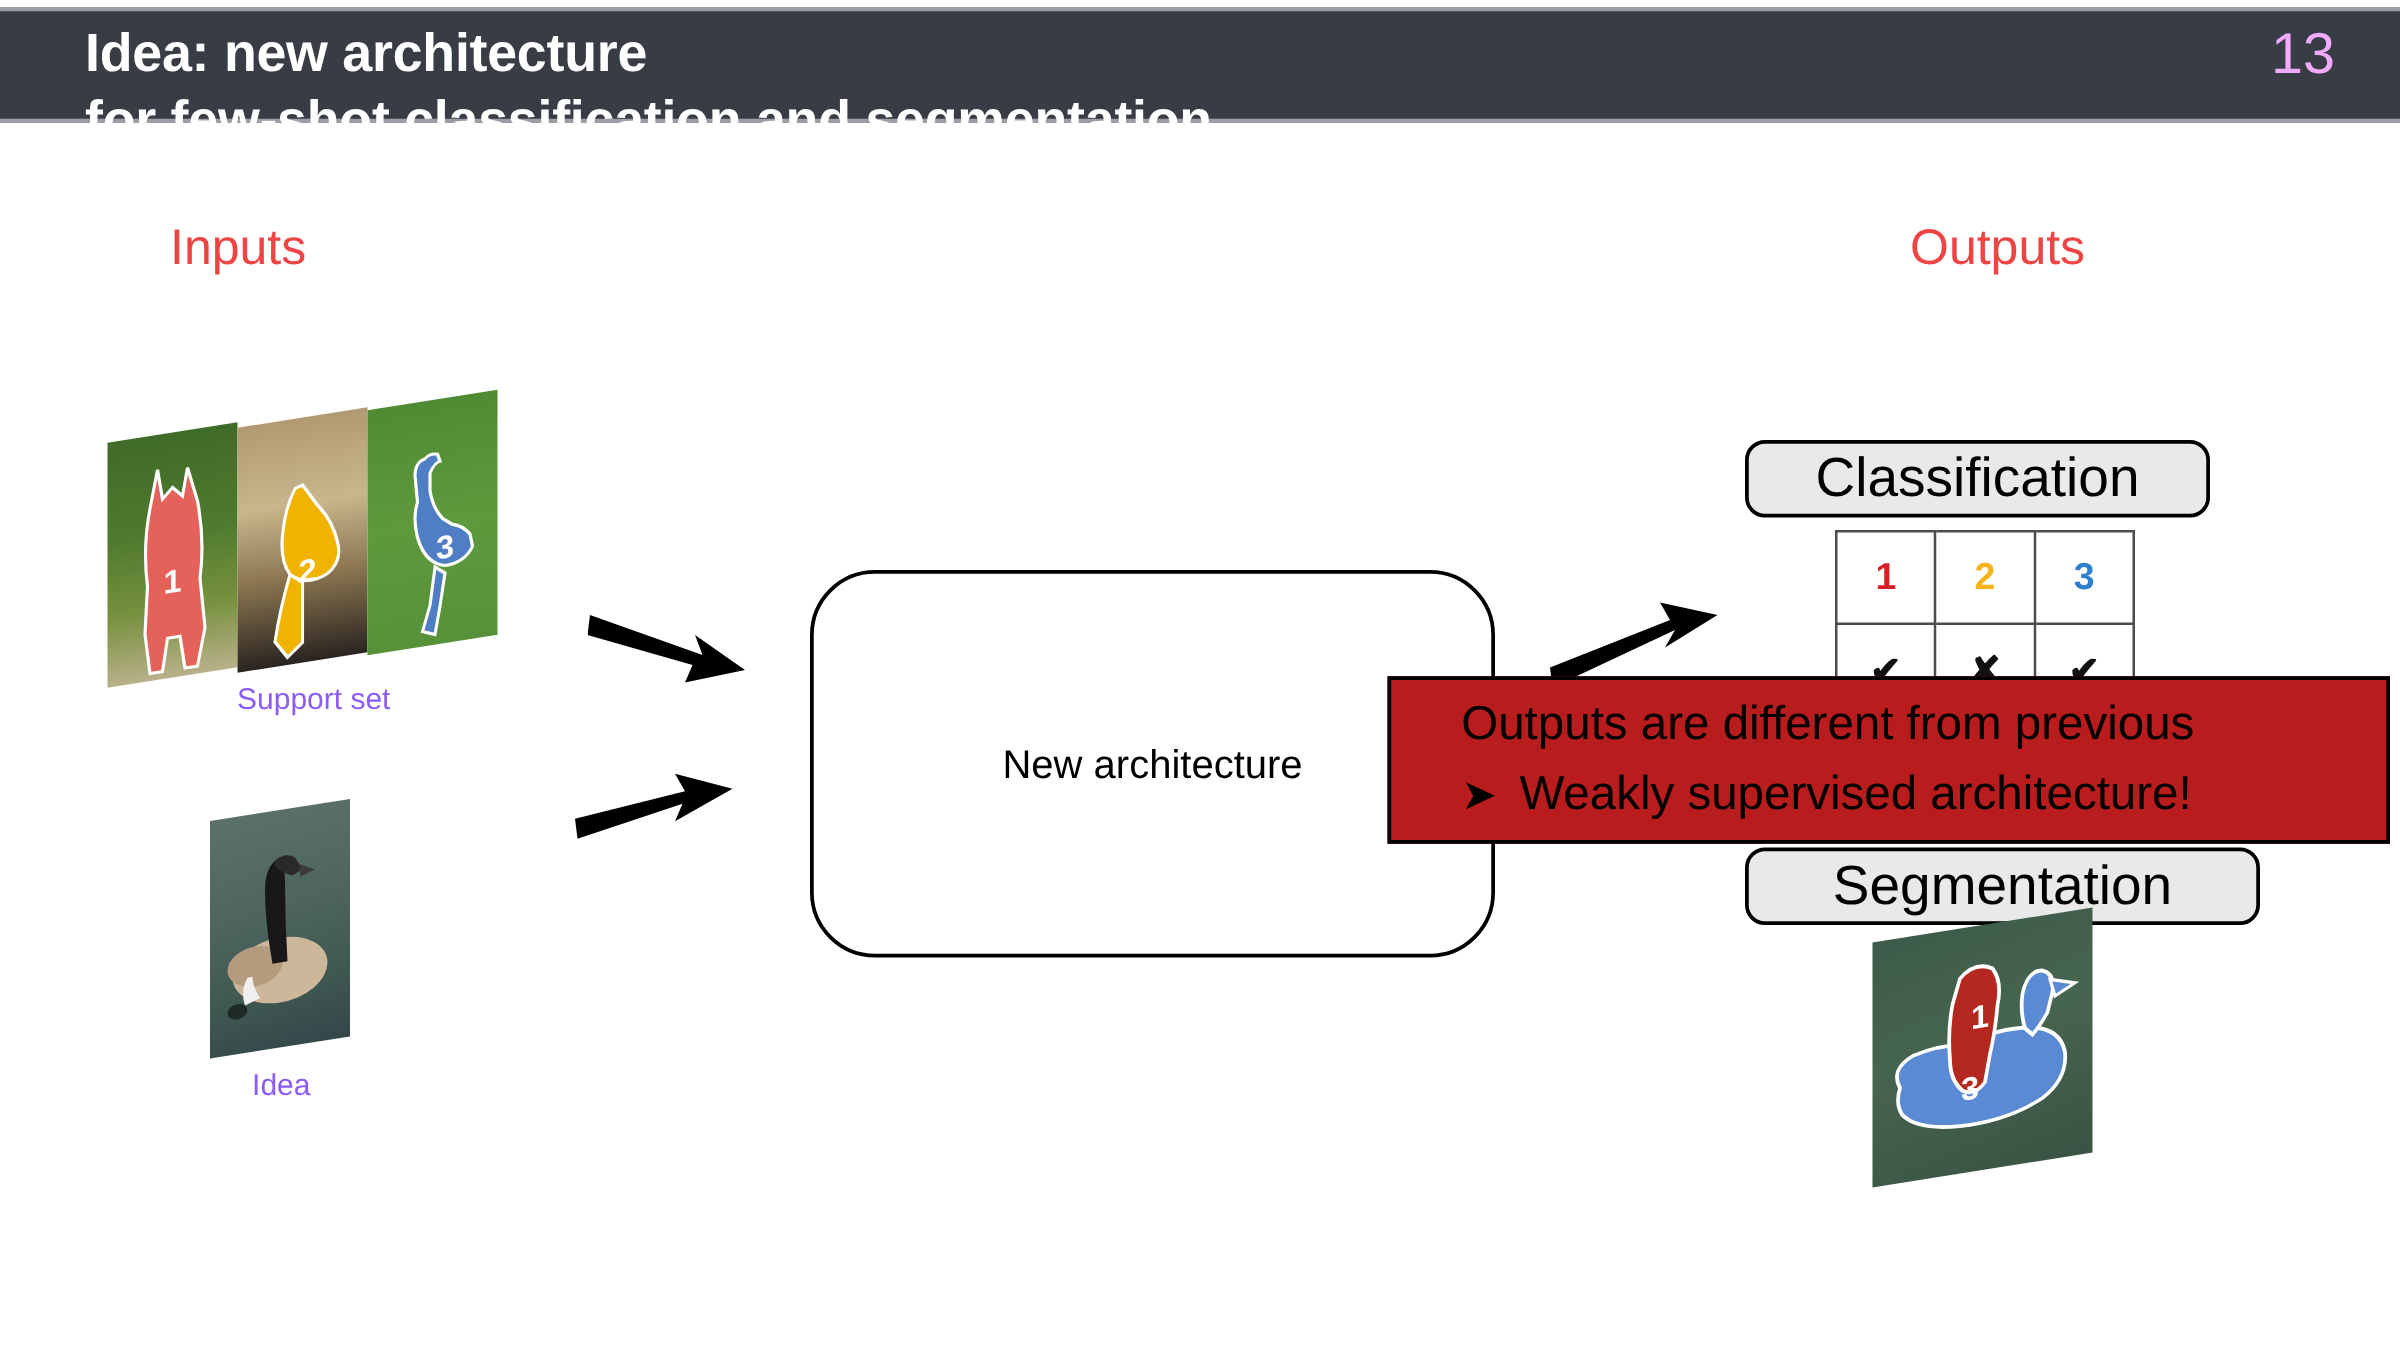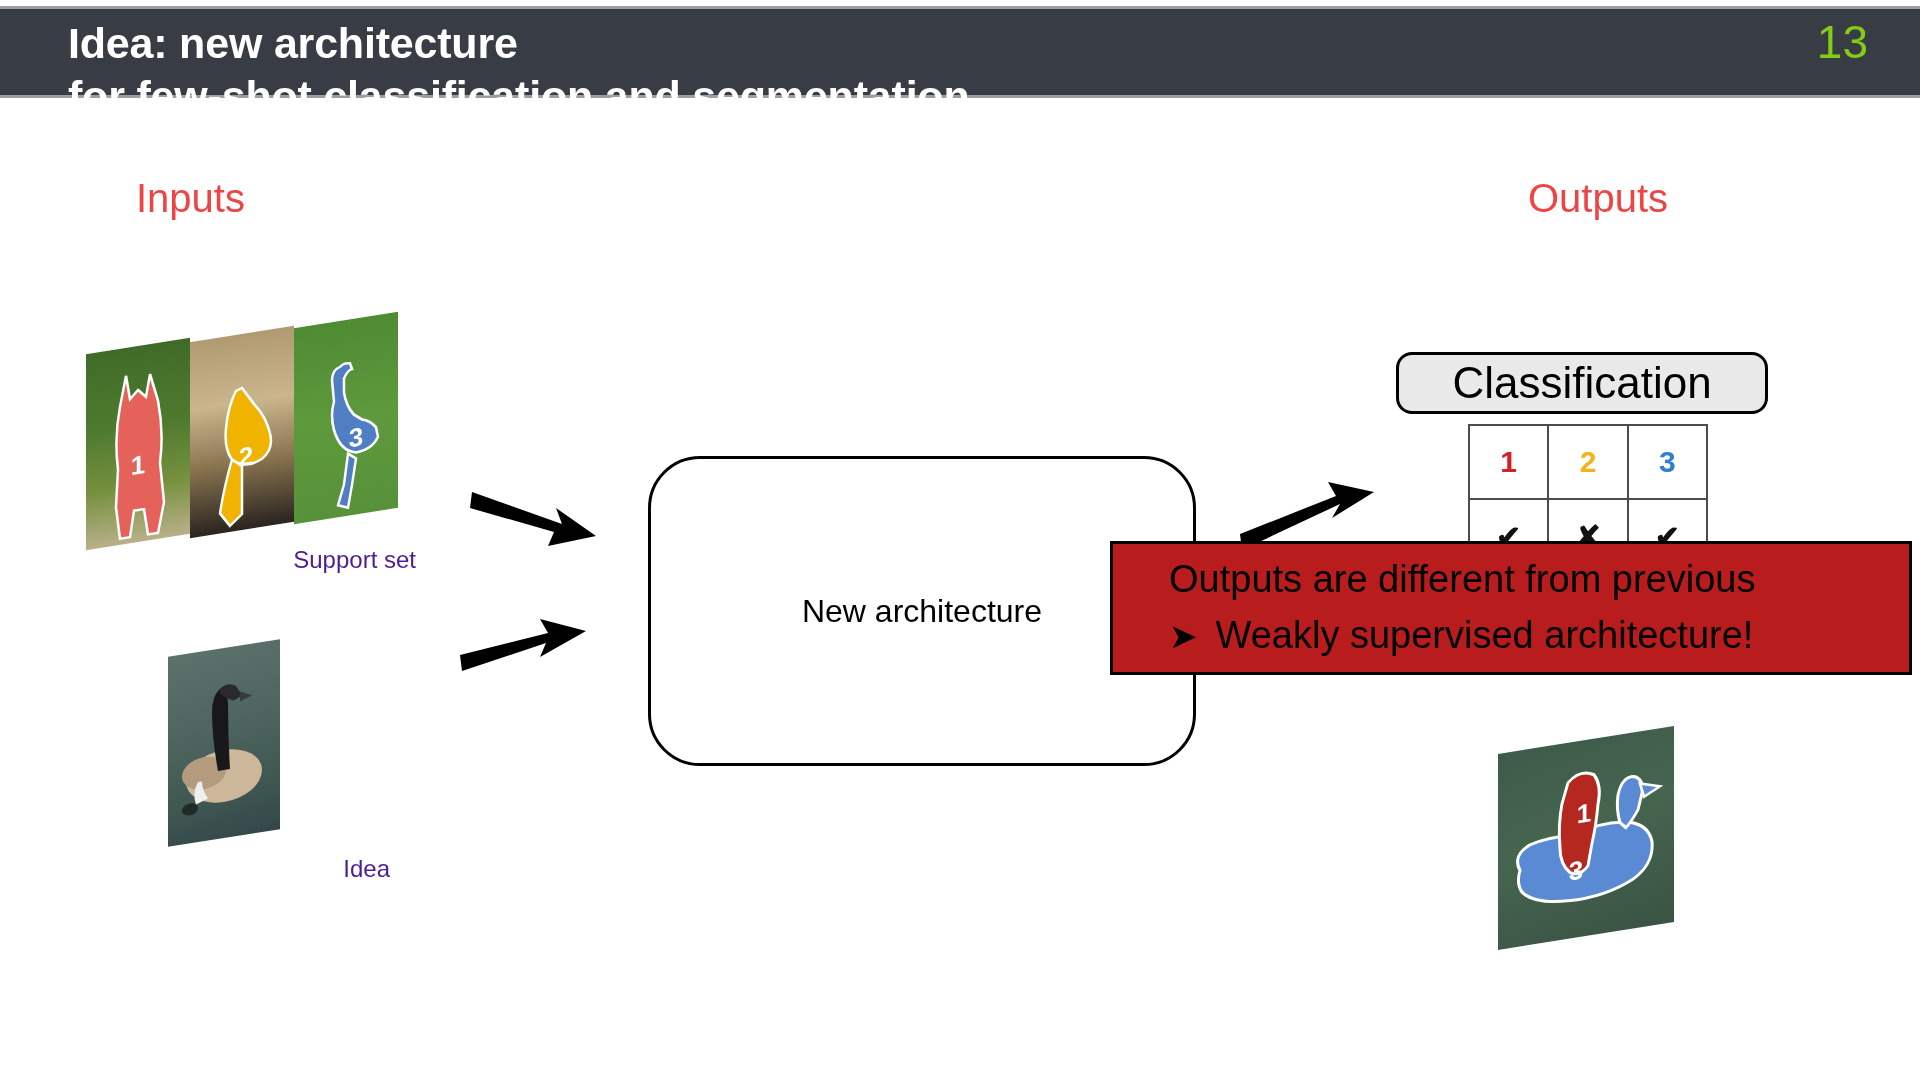--- a/index.html
+++ b/index.html
@@ -32,21 +32,21 @@
     color: #ffffff;
     font-size: 43px;
     font-weight: bold;
     line-height: 53px;
     letter-spacing: -0.2px;
     white-space: pre-line;
   }
   #slide-number {
     position: absolute;
     right: 52px; top: 6px;
-    color: #84cc16;
+    color: #f0abfc;
     font-size: 46px;
     font-weight: normal;
   }
 
   
   .section-heading {
     position: absolute;
     font-size: 40px;
     color: #ef4444;
     font-weight: normal;
@@ -69,22 +69,22 @@
 
   .mask-svg { position: absolute; left: 0; top: 0; width: 100%; height: 100%; }
   .mask-num {
     font-family: "Liberation Sans", sans-serif;
     font-size: 26px; font-weight: bold; fill: #ffffff;
   }
 
   .plate-caption {
     position: absolute;
     font-size: 24px;
-    color: #4c1d95;
-    text-align: right;
+    color: #8b5cf6;
+    text-align: center;
     white-space: nowrap;
   }
   #support-caption { left: 86px; top: 546px; width: 330px; }
   #query-caption   { left: 60px; top: 855px; width: 330px; }
 
   
   #query-group { position: absolute; left: 168px; top: 648px; width: 120px; height: 200px; }
   #query-plate {
     position: absolute; left: 0; top: 0; width: 112px; height: 190px;
     transform: skewY(-9deg);
@@ -264,20 +264,21 @@
       <td class="cls-3">3</td>
     </tr>
     <tr>
       <td class="mark">✔</td>
       <td class="mark">✘</td>
       <td class="mark">✔</td>
     </tr>
   </tbody>
     </table>
 
+  <div class="out-label" id="segmentation-label">Segmentation</div>
 
   <div id="segout-group">
     <div id="segout-plate">
       <svg class="mask-svg" viewBox="0 0 176 196" preserveAspectRatio="none">
         <path d="M22 120 Q14 104 32 96 Q54 90 74 94 Q100 84 126 88 Q150 92 154 112 Q156 134 136 146 Q108 160 70 158 Q36 156 24 142 Q18 132 22 120 Z" fill="#5b8ad4" stroke="#ffffff" stroke-width="3"></path>
         <path d="M120 60 Q124 42 136 44 Q146 48 144 62 L140 78 Q134 88 128 94 L122 88 Q118 74 120 60 Z" fill="#5b8ad4" stroke="#ffffff" stroke-width="3"></path>
         <path d="M142 52 L162 58 L146 66 Z" fill="#5b8ad4" stroke="#ffffff" stroke-width="2.5"></path>
         <path d="M70 40 Q82 28 96 36 Q104 48 100 66 Q98 88 94 104 L90 126 Q82 136 72 130 Q62 120 62 104 Q60 80 64 60 Z" fill="#b5281f" stroke="#ffffff" stroke-width="3"></path>
         <text class="mask-num" x="86" y="82" text-anchor="middle">1</text>
         <text class="mask-num" x="78" y="138" text-anchor="middle">3</text>

